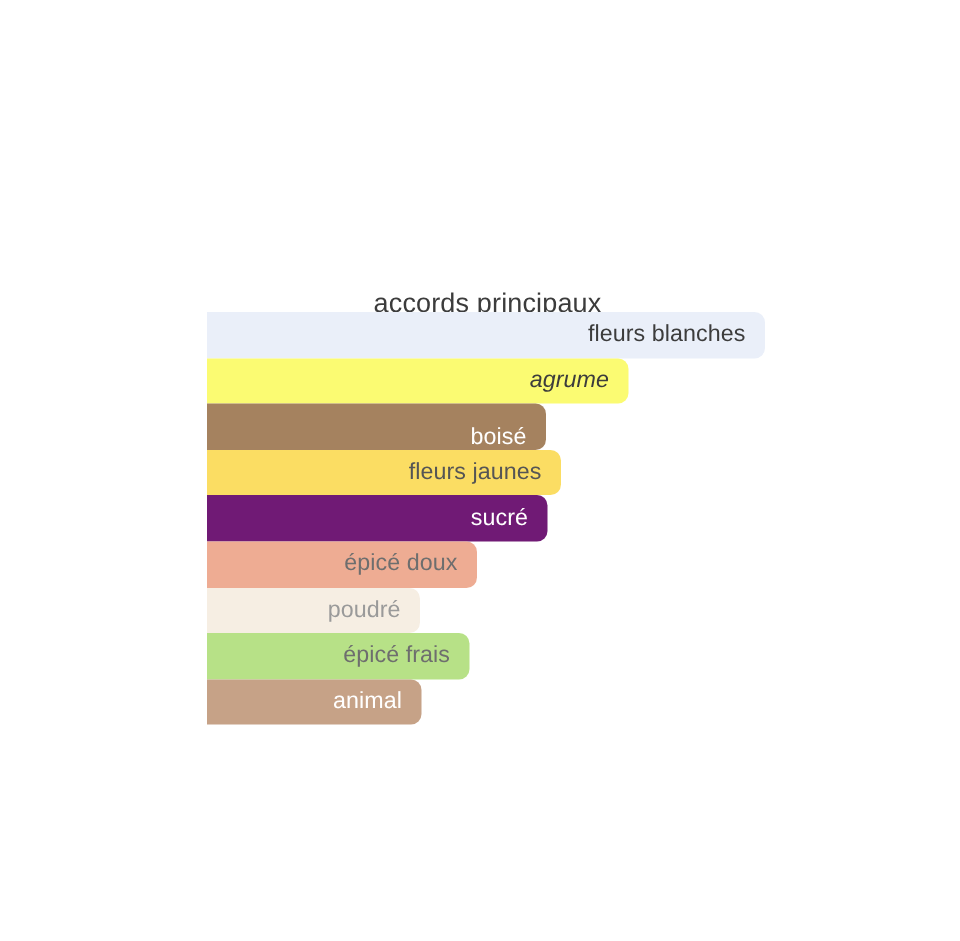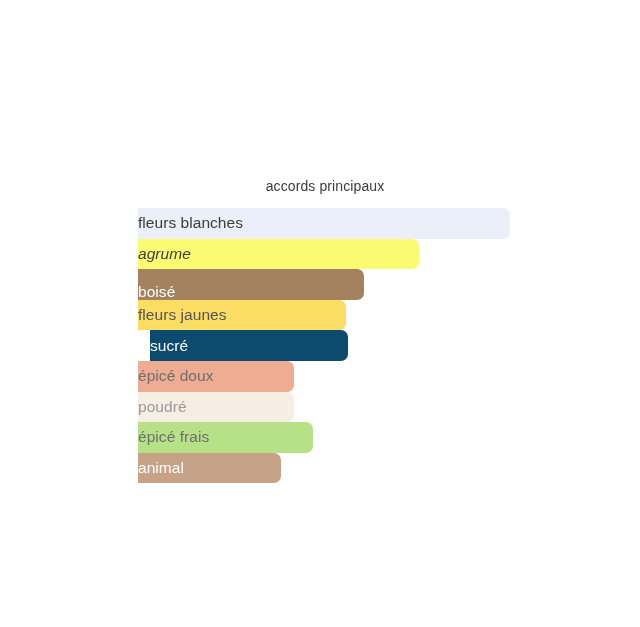--- a/index.html
+++ b/index.html
@@ -19,24 +19,24 @@
     left: 0;
     top: 0;
     width: 640px;
     height: 627px;
     background: #ffffff;
   }
 
   #chart-title {
     position: absolute;
     left: 138px;
-    top: 176px;
+    top: 192px;
     width: 374px;
     text-align: center;
-    font-size: 14px;
+    font-size: 18px;
     line-height: 20px;
     color: #3c3c3c;
     letter-spacing: 0.1px;
     white-space: nowrap;
   }
 
   #bars-area {
     position: absolute;
     left: 138px;
     top: 208px;
@@ -51,20 +51,21 @@
   .bar-fill {
     position: absolute;
     left: 0;
     top: 0;
     height: 30.6px;
     border-top-right-radius: 7px;
     border-bottom-right-radius: 7px;
     box-sizing: border-box;
     display: flex;
     align-items: center;
+    justify-content: flex-end;
   }
 
   .bar-label {
     font-size: 15.5px;
     line-height: 18px;
     white-space: nowrap;
     padding-right: 13px;
     letter-spacing: 0.05px;
   }
 
@@ -87,36 +88,36 @@
         <div class="bar-fill" style="width: 281px; background: rgb(251, 251, 114);">
           <span class="bar-label" style="color: rgb(60, 60, 60); font-style: italic;">agrume</span>
         </div>
       </div>
       <div class="bar-row">
         <div class="bar-fill" style="width: 226px; background: rgb(165, 130, 95);">
           <span class="bar-label" style="color: rgb(255, 255, 255); margin-top: 15px;">boisé</span>
         </div>
       </div>
       <div class="bar-row">
-        <div class="bar-fill" style="width: 208px; background: rgb(251, 221, 99);">
+        <div class="bar-fill" style="width: 236px; background: rgb(251, 221, 99);">
           <span class="bar-label" style="color: rgb(85, 85, 85);">fleurs jaunes</span>
         </div>
       </div>
       <div class="bar-row">
-        <div class="bar-fill" style="width: 198px; background: #0c4a6e; margin-left: 12px;">
+        <div class="bar-fill" style="width: 227px; background: #701a75;">
           <span class="bar-label" style="color: rgb(255, 255, 255);">sucré</span>
         </div>
       </div>
       <div class="bar-row">
-        <div class="bar-fill" style="width: 156px; background: rgb(238, 172, 147);">
+        <div class="bar-fill" style="width: 180px; background: rgb(238, 172, 147);">
           <span class="bar-label" style="color: rgb(110, 110, 110);">épicé doux</span>
         </div>
       </div>
       <div class="bar-row">
-        <div class="bar-fill" style="width: 156px; background: rgb(246, 238, 227);">
+        <div class="bar-fill" style="width: 142px; background: rgb(246, 238, 227);">
           <span class="bar-label" style="color: rgb(154, 154, 154);">poudré</span>
         </div>
       </div>
       <div class="bar-row">
         <div class="bar-fill" style="width: 175px; background: rgb(183, 225, 135);">
           <span class="bar-label" style="color: rgb(110, 110, 110);">épicé frais</span>
         </div>
       </div>
       <div class="bar-row">
         <div class="bar-fill" style="width: 143px; background: rgb(198, 162, 135);">

